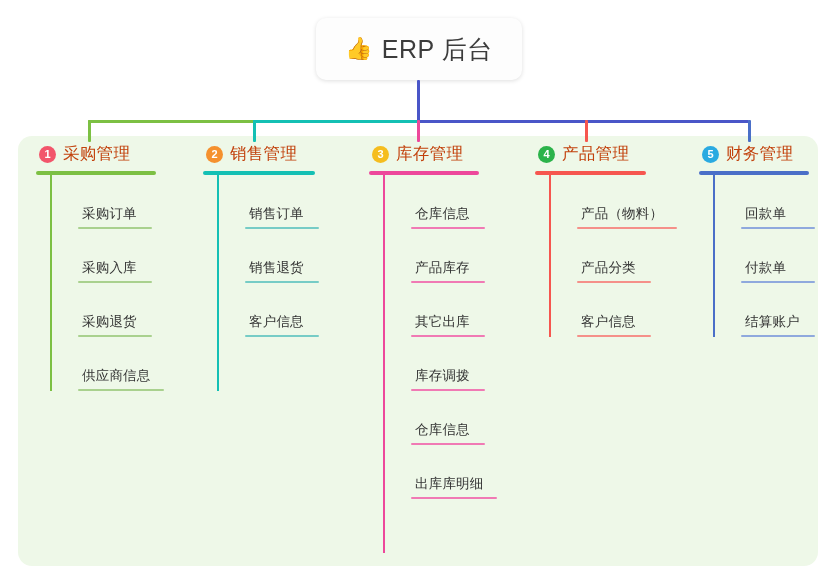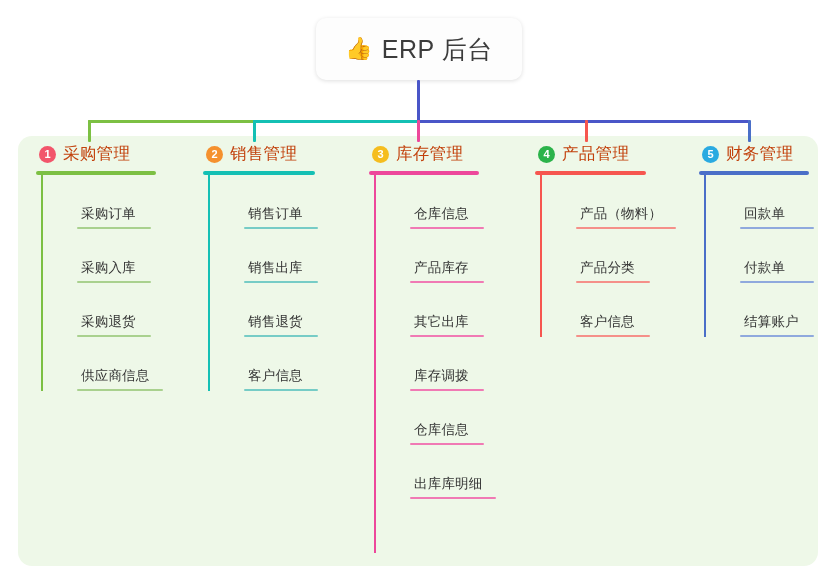--- a/index.html
+++ b/index.html
@@ -101,22 +101,22 @@
   }
   .branch-underline {
     height: 4px;
     border-radius: 2px;
     margin-top: 5px;
   }
 
   
   .leaf-wrap {
     position: relative;
-    margin-left: 5px;
-    padding-left: 12px;
+    margin-left: 14px;
+    padding-left: 4px;
   }
   .leaf-spine {
     position: absolute;
     left: 0;
     top: 0;
     width: 2px;
   }
   .leaf {
     position: relative;
     margin-left: 24px;
@@ -196,24 +196,20 @@
           <span class="branch-title">销售管理</span>
         </div>
         <div class="branch-underline" style="background: rgb(20, 192, 180); width: 112px;"></div>
         <div class="leaf-wrap">
           <div class="leaf-spine" style="background: rgb(20, 192, 180); height: 216px;"></div>
           <div class="leaf">
             <div class="leaf-text">销售订单</div>
             <div class="leaf-underline" style="background: rgb(118, 204, 198); width: 74px;"></div>
           </div>
           <div class="leaf">
-            <div class="leaf-text">销售出库</div>
-            <div class="leaf-underline" style="background: rgb(118, 204, 198); width: 74px;"></div>
-          </div>
-          <div class="leaf">
             <div class="leaf-text">销售退货</div>
             <div class="leaf-underline" style="background: rgb(118, 204, 198); width: 74px;"></div>
           </div>
           <div class="leaf">
             <div class="leaf-text">客户信息</div>
             <div class="leaf-underline" style="background: rgb(118, 204, 198); width: 74px;"></div>
           </div>
         </div>
       </div>
       <div class="branch" style="left: 369px; width: 110px;">

